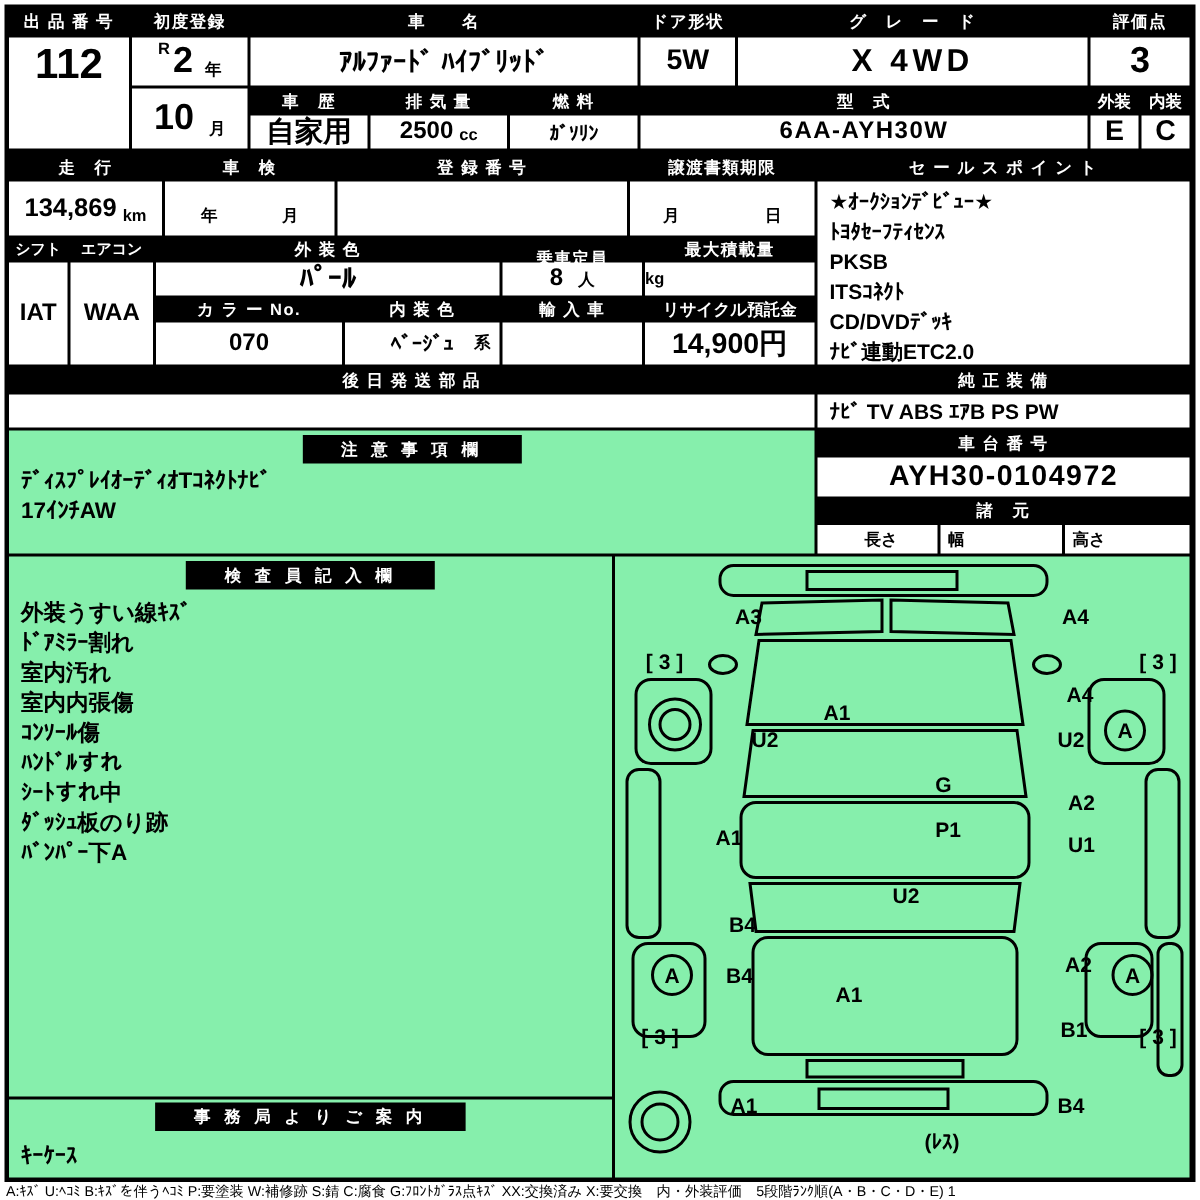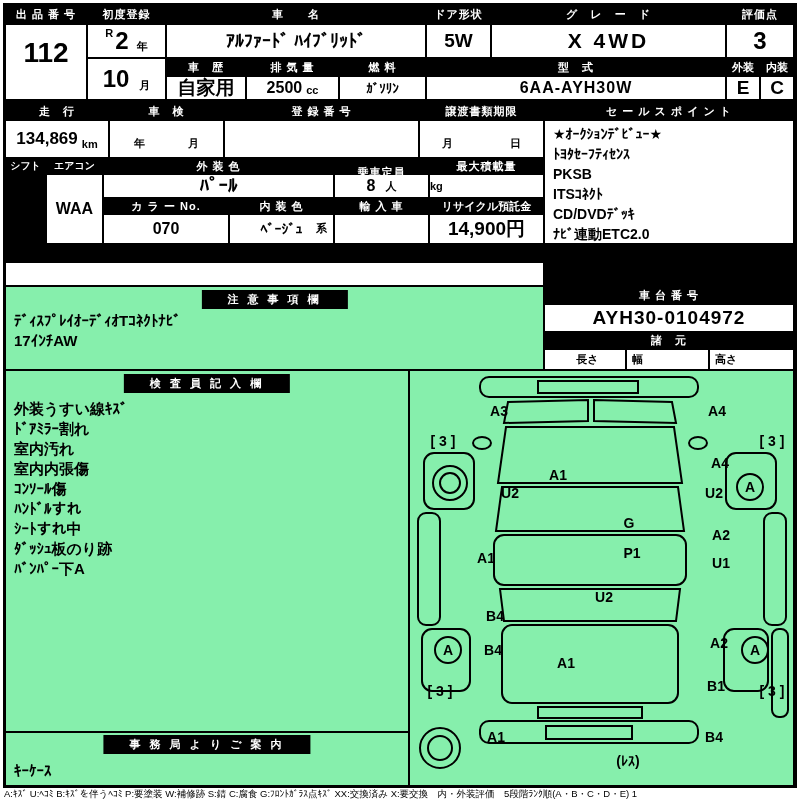--- a/index.html
+++ b/index.html
@@ -30,21 +30,21 @@
 <div class="sheet">
   <div class="gridbg"></div>
 
   <div class="hdr" style="left:6px;top:6px;width:80px;height:17px">出 品 番 号</div>
   <div class="hdr" style="left:88px;top:6px;width:77px;height:17px">初度登録</div>
   <div class="hdr" style="left:167px;top:6px;width:258px;height:17px">車　　名</div>
   <div class="hdr" style="left:427px;top:6px;width:63px;height:17px">ドア形状</div>
   <div class="hdr" style="left:492px;top:6px;width:233px;height:17px">グ　レ　ー　ド</div>
   <div class="hdr" style="left:727px;top:6px;width:66px;height:17px">評価点</div>
 
-  <div class="cell" style="left:6px;top:25px;width:80px;height:74px;align-items:flex-start;padding-top:12px">
+  <div class="cell" style="left:6px;top:25px;width:80px;height:74px;align-items:flex-start;padding-top:2px">
     <span class="b f28">112</span>
   </div>
   <div class="cell" style="left:88px;top:25px;width:77px;height:32px">
     <span class="u" style="align-self:flex-start;margin:2px 2px 0 4px">R</span>
     <span class="b f24">2</span>
     <span class="u" style="align-self:flex-end;margin:0 4px 3px 8px">年</span>
   </div>
   <div class="cell" style="left:88px;top:59px;width:77px;height:40px">
     <span class="b f24">10</span>
     <span class="u" style="align-self:flex-end;margin:0 0 6px 10px">月</span>
@@ -112,20 +112,23 @@
     <div class="sales-line">★ｵｰｸｼｮﾝﾃﾞﾋﾞｭｰ★</div>
     <div class="sales-line">ﾄﾖﾀｾｰﾌﾃｨｾﾝｽ</div>
     <div class="sales-line">PKSB</div>
     <div class="sales-line">ITSｺﾈｸﾄ</div>
     <div class="sales-line">CD/DVDﾃﾞｯｷ</div>
     <div class="sales-line">ﾅﾋﾞ連動ETC2.0</div>
   </div>
 
   <div class="hdr" style="left:6px;top:159px;width:39px;height:14px;font-size:10px;letter-spacing:0">シフト</div>
   <div class="hdr" style="left:47px;top:159px;width:55px;height:14px;font-size:10px;letter-spacing:0">エアコン</div>
+  <div class="cell" style="left:6px;top:175px;width:39px;height:68px">
+    <span class="b f16">IAT</span>
+  </div>
   <div class="cell" style="left:47px;top:175px;width:55px;height:68px">
     <span class="b f16">WAA</span>
   </div>
 
   <div class="hdr" style="left:104px;top:159px;width:229px;height:14px">外 装 色</div>
   <div class="cell" style="left:104px;top:175px;width:229px;height:22px">
     <span class="b f15">ﾊﾟｰﾙ</span>
   </div>
   <div class="hdr" style="left:335px;top:165px;width:93px;height:14px">乗車定員</div>
   <div class="cell" style="left:335px;top:175px;width:93px;height:22px">
@@ -146,21 +149,26 @@
     <span class="b f14">ﾍﾞｰｼﾞｭ</span>
     <span class="u" style="position:absolute;right:6px;bottom:7px">系</span>
   </div>
   <div class="hdr" style="left:335px;top:199px;width:93px;height:14px">輸 入 車</div>
   <div class="cell" style="left:335px;top:215px;width:93px;height:28px"></div>
   <div class="hdr" style="left:430px;top:199px;width:113px;height:14px;letter-spacing:0">リサイクル預託金</div>
   <div class="cell" style="left:430px;top:215px;width:113px;height:28px">
     <span class="b f15">14,900円</span>
   </div>
 
+  <div class="hdr" style="left:6px;top:245px;width:537px;height:16px">後 日 発 送 部 品</div>
   <div class="cell" style="left:6px;top:263px;width:537px;height:22px"></div>
+  <div class="hdr" style="left:545px;top:245px;width:248px;height:16px">純 正 装 備</div>
+  <div class="cell" style="left:545px;top:263px;width:248px;height:22px;justify-content:flex-start;padding-left:8px">
+    <span class="b f14">ﾅﾋﾞ TV ABS ｴｱB PS PW</span>
+  </div>
 
   <div class="panel" style="left:6px;top:287px;width:537px;height:82px">
     <div class="ibar">注 意 事 項 欄</div>
     <div class="line" style="top:25px">ﾃﾞｨｽﾌﾟﾚｲｵｰﾃﾞｨｵTｺﾈｸﾄﾅﾋﾞ</div>
     <div class="line" style="top:45px">17ｲﾝﾁAW</div>
   </div>
   <div class="hdr" style="left:545px;top:287px;width:248px;height:16px">車 台 番 号</div>
   <div class="cell" style="left:545px;top:305px;width:248px;height:26px">
     <span class="b f19" style="letter-spacing:1px">AYH30-0104972</span>
   </div>

